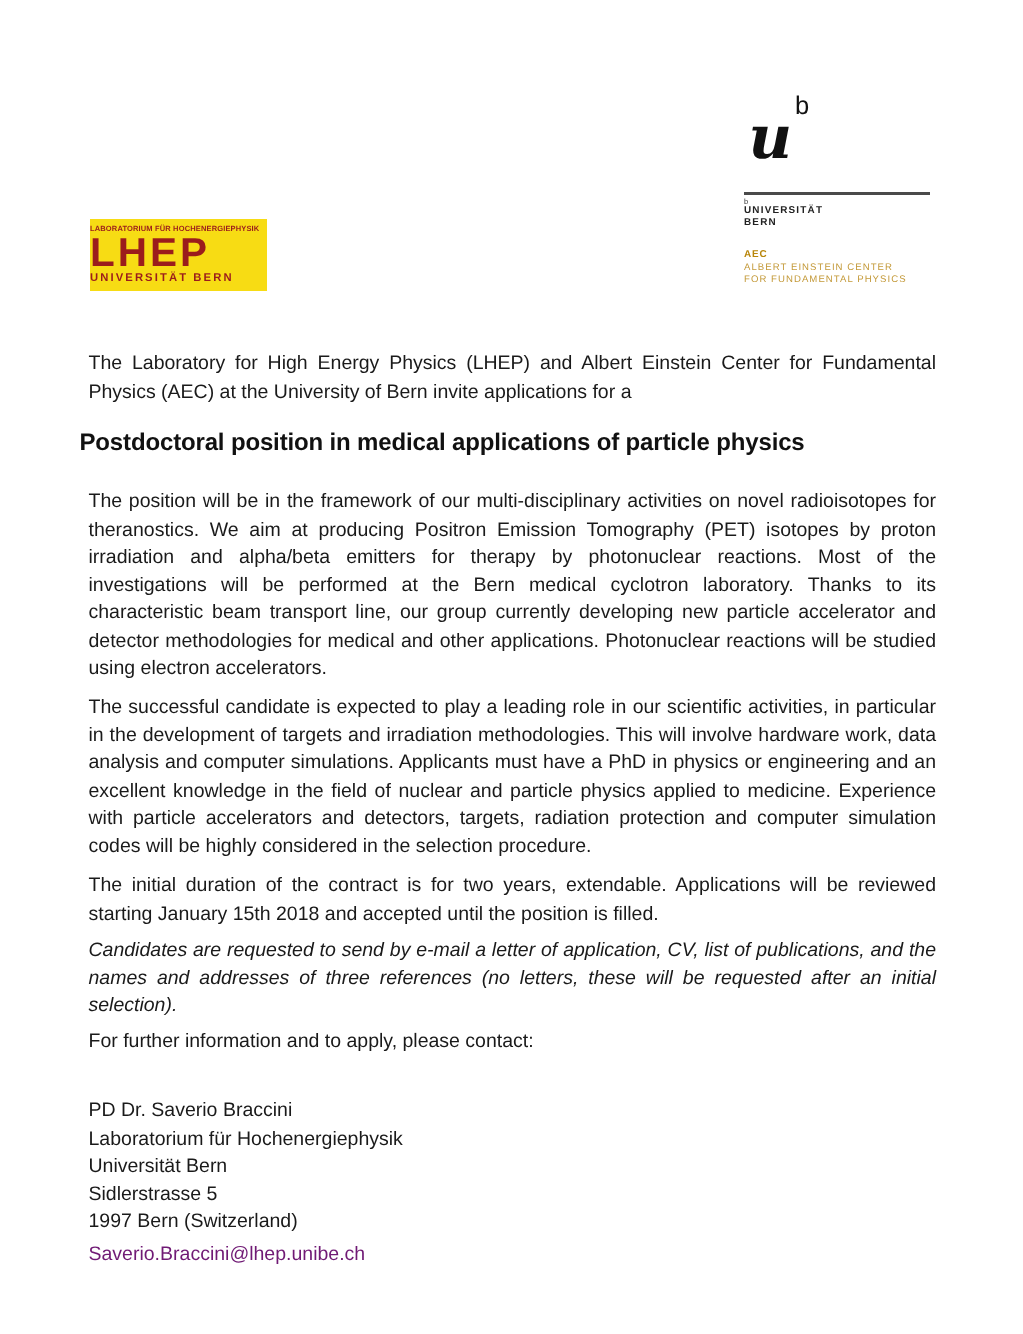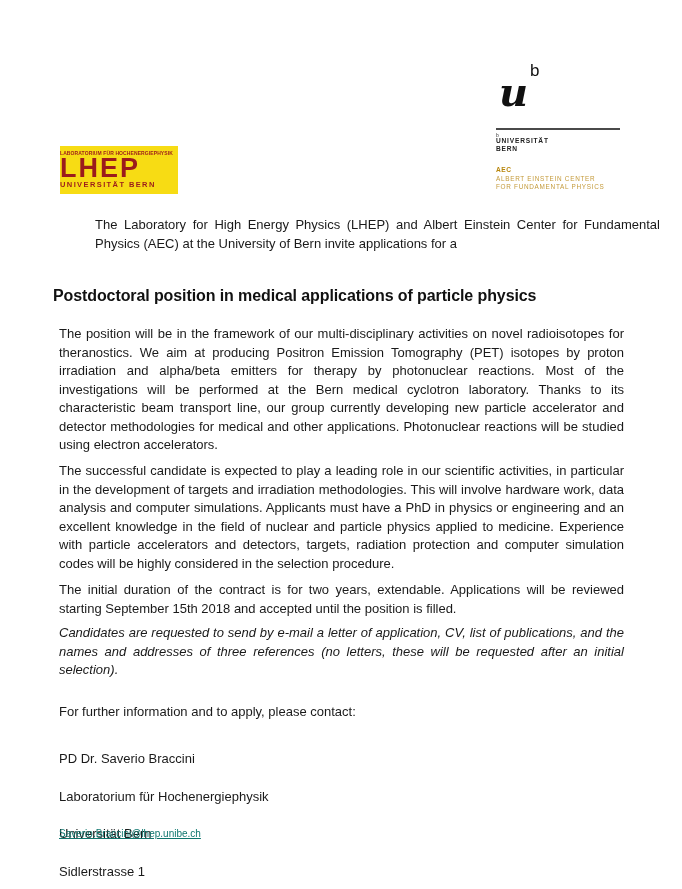--- a/index.html
+++ b/index.html
@@ -29,22 +29,22 @@
   .aec-full { position: absolute; left: 0; top: 113px; font-size: 6.4px; letter-spacing: 0.7px; color: #c49a3a;
               line-height: 8px; white-space: nowrap; }
 
   
   .text { position: absolute; left: 59px; width: 565px; font-size: 13px; line-height: 18.5px;
           text-align: justify; margin: 0; }
   .text.left { text-align: left; }
   .title { position: absolute; left: 53px; top: 287px; font-size: 16px; font-weight: bold; margin: 0;
            color: #111; letter-spacing: -0.1px; }
   .addr { position: absolute; left: 59px; top: 731px; font-size: 13px; line-height: 18.5px; }
-  .addr div { white-space: nowrap; margin-top: 19px; }
-  .email { position: absolute; left: 59px; top: 828px; font-size: 10px; color: #0f766e; text-decoration: underline; }
+  .addr div { white-space: nowrap; }
+  .email { position: absolute; left: 59px; top: 828px; font-size: 13px; color: #701a75; }
 </style>
 </head>
 <body>
 
 <div class="page">
 
   <div class="lhep-logo">
     <div class="lhep-top">LABORATORIUM FÜR HOCHENERGIEPHYSIK</div>
     <div class="lhep-main">LHEP</div>
     <div class="lhep-bottom">UNIVERSITÄT BERN</div>
@@ -59,32 +59,32 @@
       <div>UNIVERSITÄT</div>
       <div>BERN</div>
     </div>
     <div class="aec-abbr">AEC</div>
     <div class="aec-full">
       <div>ALBERT EINSTEIN CENTER</div>
       <div>FOR FUNDAMENTAL PHYSICS</div>
     </div>
   </div>
 
-  <p class="text" style="top:216px;margin-left:36px;">The Laboratory for High Energy Physics (LHEP) and Albert Einstein Center for Fundamental Physics (AEC) at the University of Bern invite applications for a</p>
+  <p class="text" style="top:233px;">The Laboratory for High Energy Physics (LHEP) and Albert Einstein Center for Fundamental Physics (AEC) at the University of Bern invite applications for a</p>
 
   <h1 class="title">Postdoctoral position in medical applications of particle physics</h1>
 
   <p class="text" style="top:325px;">The position will be in the framework of our multi-disciplinary activities on novel radioisotopes for theranostics. We aim at producing Positron Emission Tomography (PET) isotopes by proton irradiation and alpha/beta emitters for therapy by photonuclear reactions. Most of the investigations will be performed at the Bern medical cyclotron laboratory. Thanks to its characteristic beam transport line, our group currently developing new particle accelerator and detector methodologies for medical and other applications. Photonuclear reactions will be studied using electron accelerators.</p>
   <p class="text" style="top:462px;">The successful candidate is expected to play a leading role in our scientific activities, in particular in the development of targets and irradiation methodologies. This will involve hardware work, data analysis and computer simulations. Applicants must have a PhD in physics or engineering and an excellent knowledge in the field of nuclear and particle physics applied to medicine. Experience with particle accelerators and detectors, targets, radiation protection and computer simulation codes will be highly considered in the selection procedure.</p>
-  <p class="text" style="top:581px;">The initial duration of the contract is for two years, extendable. Applications will be reviewed starting September 15th 2018 and accepted until the position is filled.</p>
+  <p class="text" style="top:581px;">The initial duration of the contract is for two years, extendable. Applications will be reviewed starting January 15th 2018 and accepted until the position is filled.</p>
   <p class="text" style="top:624px;font-style:italic;">Candidates are requested to send by e-mail a letter of application, CV, list of publications, and the names and addresses of three references (no letters, these will be requested after an initial selection).</p>
-  <p class="text left" style="top:703px;">For further information and to apply, please contact:</p>
+  <p class="text left" style="top:685px;">For further information and to apply, please contact:</p>
 
   <div class="addr">
     <div>PD Dr. Saverio Braccini</div>
     <div>Laboratorium für Hochenergiephysik</div>
     <div>Universität Bern</div>
-    <div>Sidlerstrasse 1</div>
+    <div>Sidlerstrasse 5</div>
     <div>1997 Bern (Switzerland)</div>
   </div>
 
   <a class="email">Saverio.Braccini@lhep.unibe.ch</a>
 </div>
 
 </body></html>

